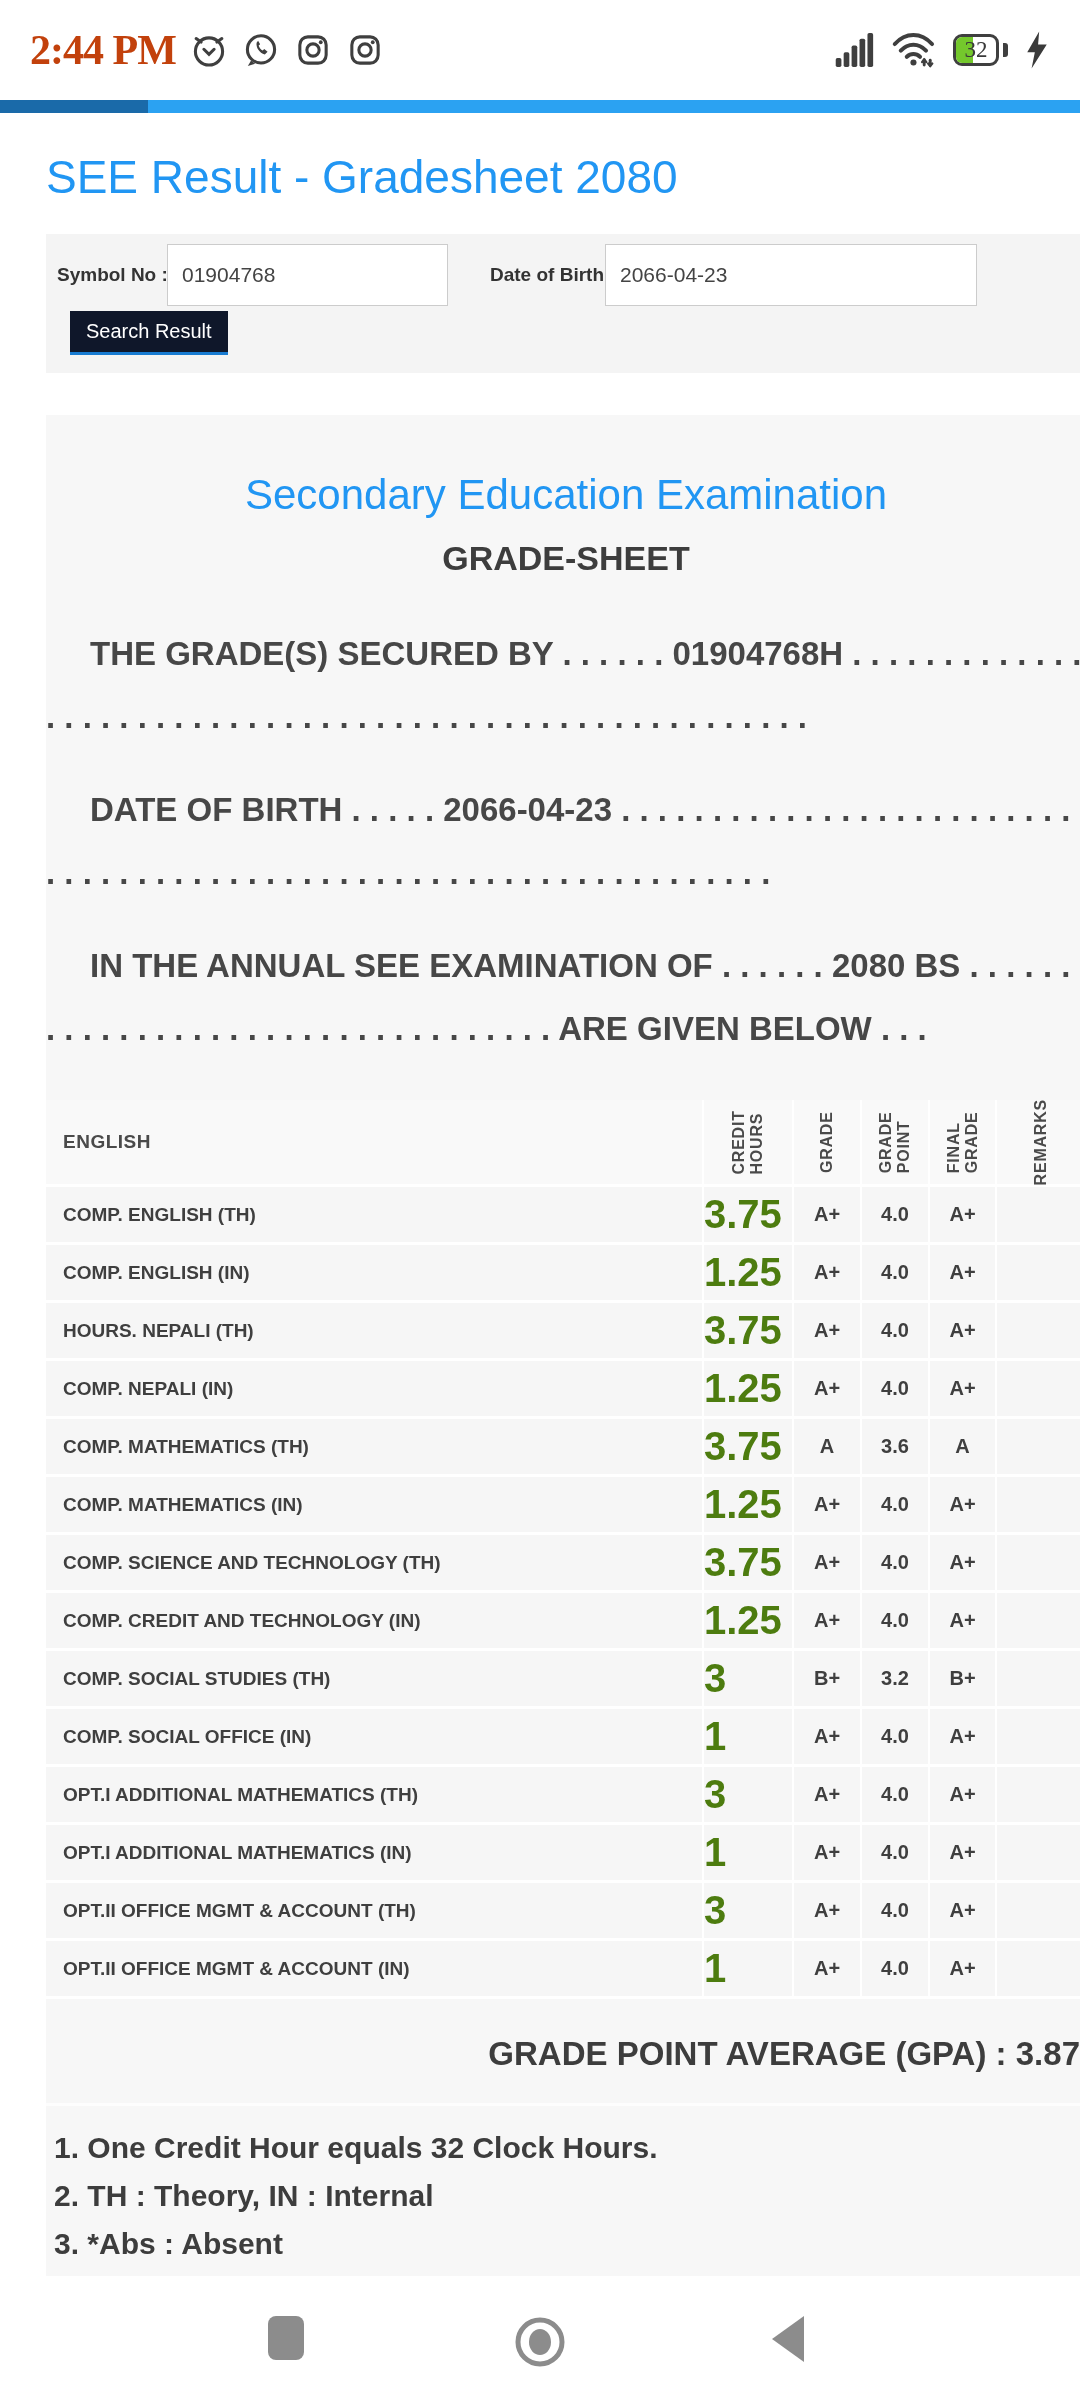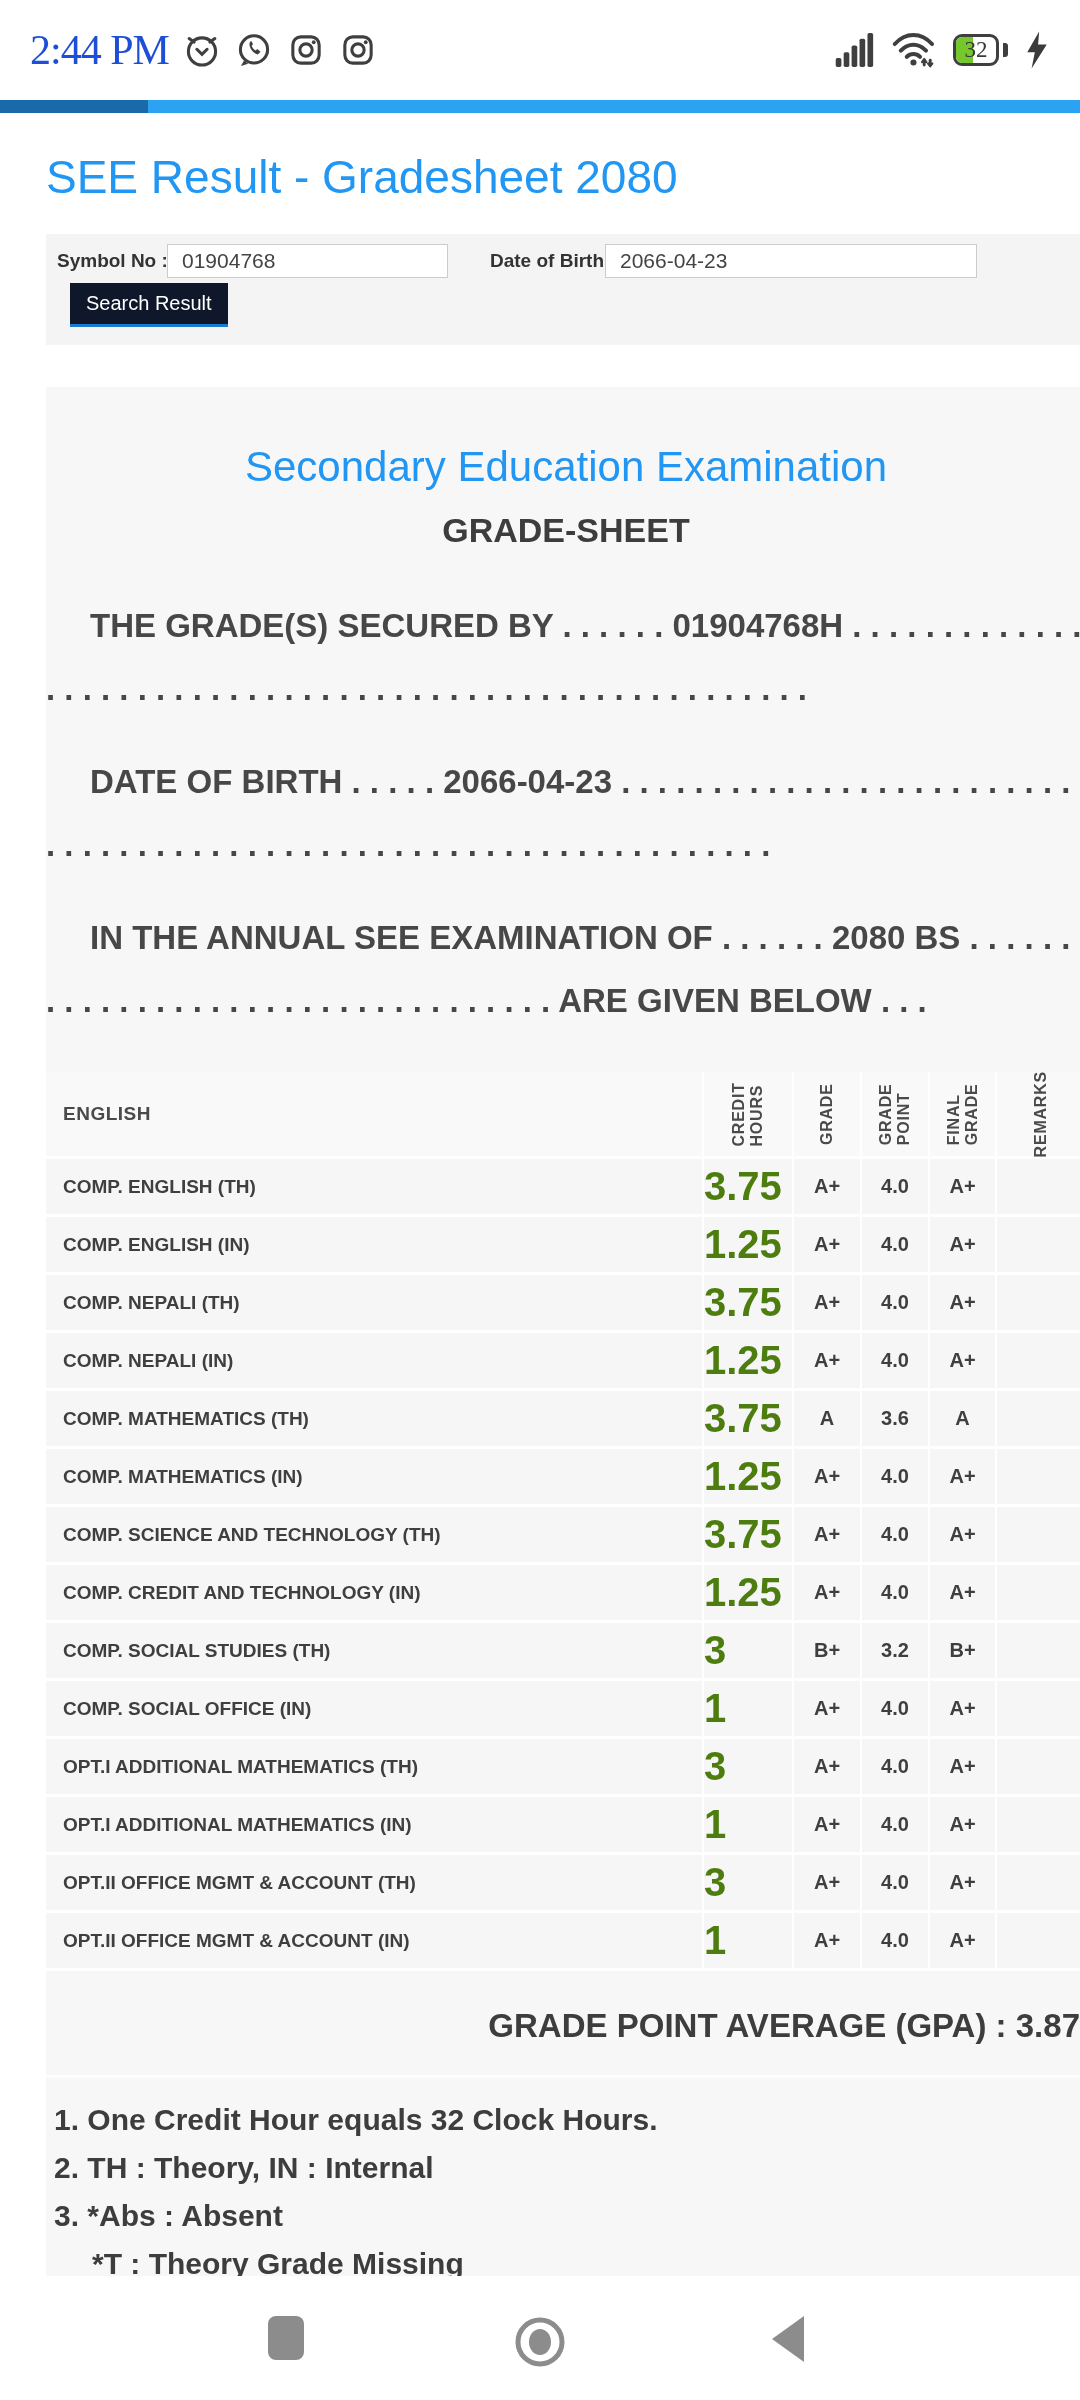--- a/index.html
+++ b/index.html
@@ -1,38 +1,38 @@
 <!DOCTYPE html>
 <html><head>
 <meta charset="utf-8">
 <style>
   * { margin:0; padding:0; box-sizing:border-box; }
   html,body { width:1080px; height:2400px; overflow:hidden; background:#fff;
               font-family:"Liberation Sans", sans-serif; }
   
   .status-bar { height:100px; display:flex; align-items:center; padding:0 30px; background:#fff; }
-  .sb-time { font-family:"Liberation Serif", serif; font-size:42px; color:#1d4ed8; letter-spacing:-1px; margin-right:14px; white-space:nowrap; }
+  .sb-time { font-family:"Liberation Serif", serif; font-size:42px; color:#c2410c; letter-spacing:-1px; margin-right:14px; white-space:nowrap;font-weight:bold; }
   .sb-left { display:flex; align-items:center; gap:14px; }
   .sb-right { margin-left:auto; display:flex; align-items:center; gap:16px; }
   .battery { position:relative; width:46px; height:32px; border:3px solid #3f3f3f; border-radius:9px; background:#fff; overflow:hidden; }
   .battery .fill { position:absolute; left:0; top:0; bottom:0; width:42%; background:#74c82c; }
   .battery .pct { position:absolute; inset:0; display:flex; align-items:center; justify-content:center;
                   font-family:"Liberation Serif", serif; font-size:23px; color:#3a3a3a; }
   .battery-nub { width:5px; height:14px; background:#3f3f3f; border-radius:0 3px 3px 0; margin-left:-12px; }
   
   .progress { height:13px; width:100%; background:#2ba2f2; position:relative; }
   .progress .loaded { position:absolute; left:0; top:0; bottom:0; width:148px; background:#1a6aa9; }
   
   .page-title { margin:37px 0 30px 46px; font-size:46px; font-weight:400; color:#2196f3; }
   .panel { margin-left:46px; width:1040px; background:#f4f4f4; padding:10px 11px 18px 11px; }
   .form-row { display:flex; align-items:center; }
   .form-label { font-size:19px; font-weight:700; color:#333; white-space:nowrap; }
   .form-label.lbl1 { width:100px; }
   .form-label.lbl2 { margin-left:42px; width:105px; }
-  .tinput { height:34px; border:1px solid #ccc; background:#fff; font-size:21px; color:#444; padding:0 14px; }
+  .tinput { height:62px; border:1px solid #ccc; background:#fff; font-size:21px; color:#444; padding:0 14px; }
   .tinput.symbol { width:281px; margin-left:10px; }
   .tinput.dob { width:372px; margin-left:10px; }
   .search-btn { margin:5px 0 0 13px; display:inline-block; background:#0f172a; color:#fff; border:none;
                 border-bottom:3px solid #187bd1; font-size:20px; padding:9px 16px; cursor:pointer;
                 font-family:"Liberation Sans", sans-serif; }
   
   .card { margin:42px 0 0 46px; width:1040px; background:#f7f7f7; padding:56px 0 16px 0; }
   .sheet-heading { text-align:center; font-size:42px; font-weight:400; color:#2196f3; }
   .sheet-subheading { text-align:center; font-size:34px; font-weight:700; color:#3d3d3d; margin-top:20px; }
   .paras { margin-top:44px; }
@@ -227,21 +227,21 @@
         <tr>
           <td class="subj">COMP. ENGLISH (IN)</td>
           <td class="credit">1.25</td>
           <td class="mid">A+</td>
           <td class="mid">4.0</td>
           <td class="mid">A+</td>
           <td class="mid"></td>
         </tr>
 
         <tr>
-          <td class="subj">COMP. NEPALI (TH)</td>
+          <td class="subj">HOURS. NEPALI (TH)</td>
           <td class="credit">3.75</td>
           <td class="mid">A+</td>
           <td class="mid">4.0</td>
           <td class="mid">A+</td>
           <td class="mid"></td>
         </tr>
 
         <tr>
           <td class="subj">COMP. NEPALI (IN)</td>
           <td class="credit">1.25</td>

